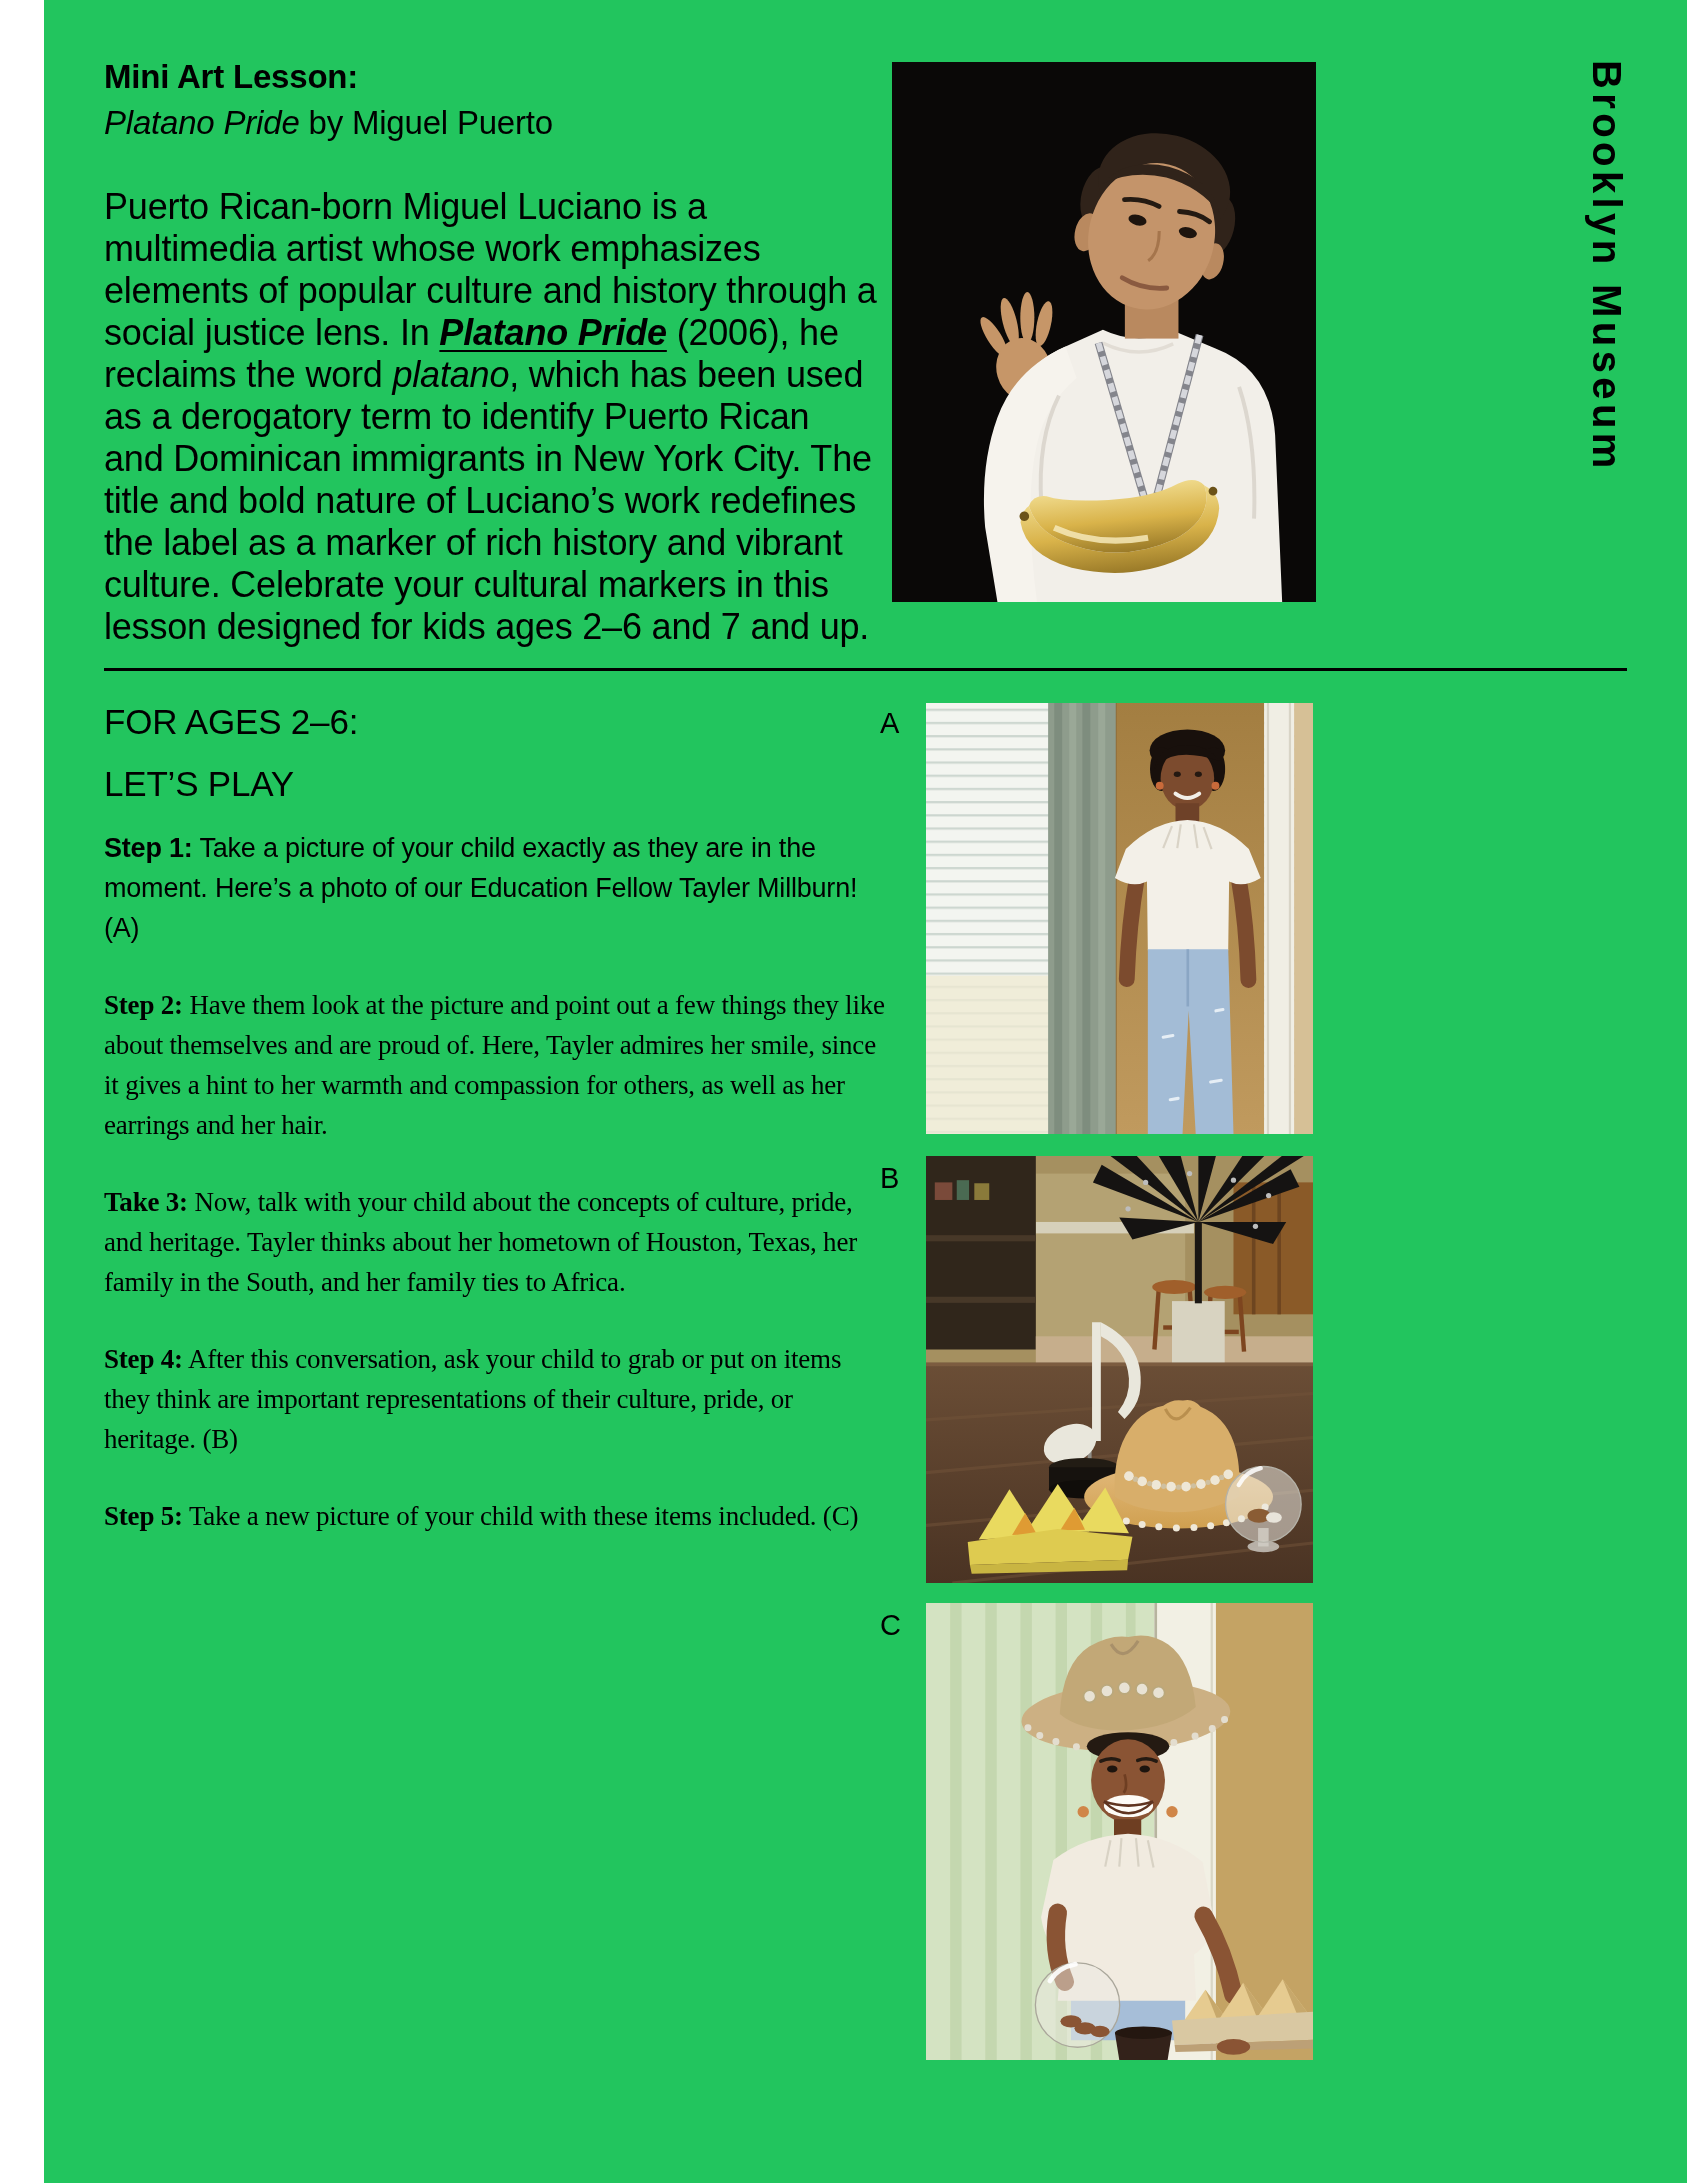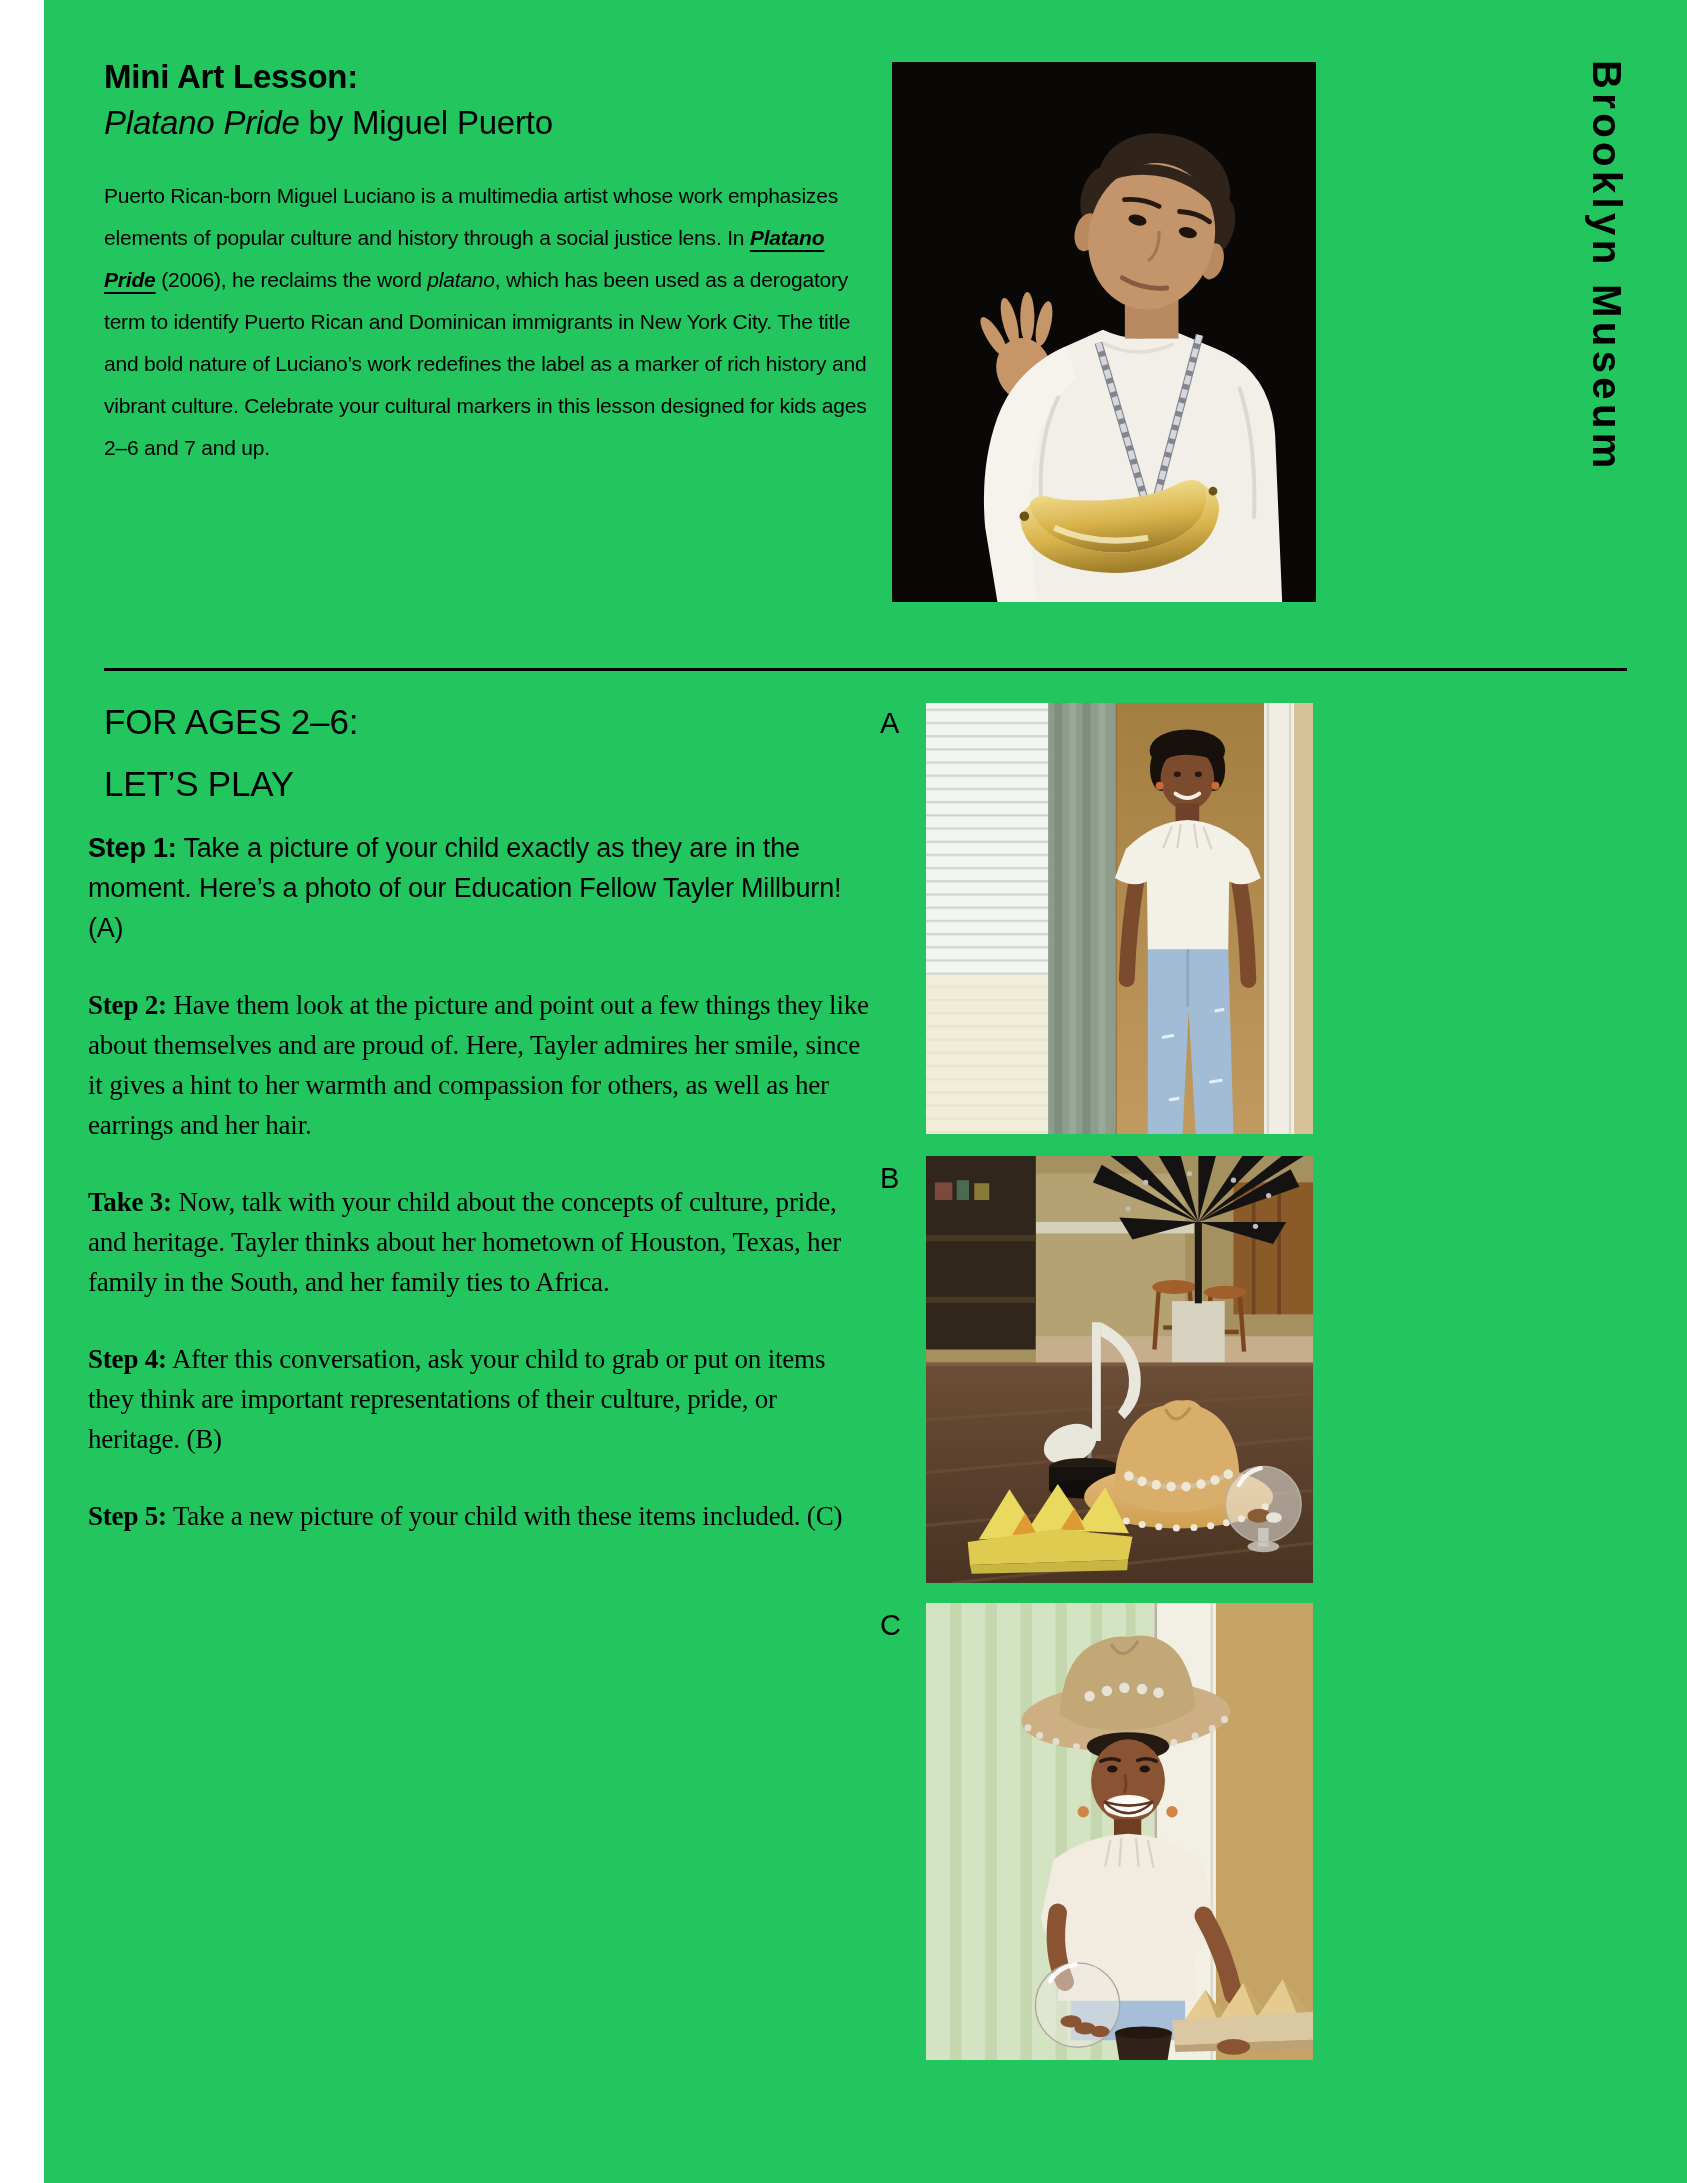--- a/index.html
+++ b/index.html
@@ -14,34 +14,34 @@
     margin-left:44px;
   }
   .abs{position:absolute;}
   
   .title{left:60px;top:54px;font-size:33px;line-height:46px;letter-spacing:-0.2px;}
   .title-l1{font-weight:700;}
   .title-l2{font-weight:400;}
   .ital{font-style:italic;}
   
   .intro{
-    left:60px;top:175px;width:773px;
-    font-size:21px;line-height:42px;letter-spacing:-0.2px;
+    left:60px;top:186px;width:773px;
+    font-size:36px;line-height:42px;letter-spacing:-0.2px;
   }
   .work-title{
     font-weight:700;font-style:italic;
     text-decoration:underline;
     text-decoration-thickness:2.2px;
     text-underline-offset:5.3px;
   }
   
   .divider{left:60px;top:668px;width:1523px;height:2.6px;background:#000;}
   
   .section-heading{left:60px;top:691px;font-size:35px;line-height:62px;font-weight:400;letter-spacing:-0.2px;}
-  .steps{left:44px;top:828px;width:786px;font-size:27px;line-height:40px;letter-spacing:-0.2px;}
+  .steps{left:60px;top:828px;width:786px;font-size:27px;line-height:40px;letter-spacing:-0.2px;}
   .step + .step{margin-top:37px;font-family:Liberation Serif, serif;}
   .step b{font-weight:700;}
   
   .photo{position:absolute;overflow:hidden;background:#ddd;}
   .photo svg{display:block;width:100%;height:100%;}
   #photo-top{left:848px;top:62px;width:424px;height:540px;}
   #photo-a{left:882px;top:703px;width:387px;height:431px;}
   #photo-b{left:882px;top:1156px;width:387px;height:427px;}
   #photo-c{left:882px;top:1603px;width:387px;height:457px;}
   .photo-label{position:absolute;left:836px;font-size:29px;line-height:29px;font-weight:400;}

